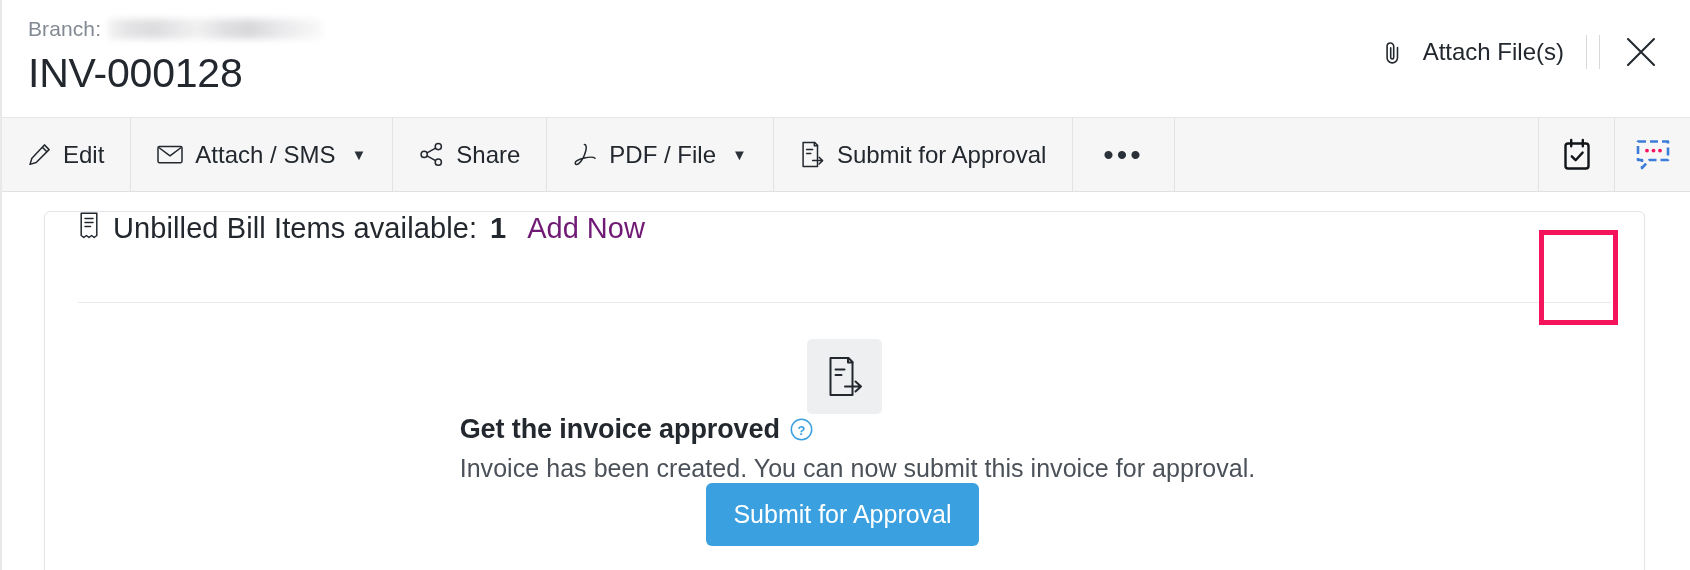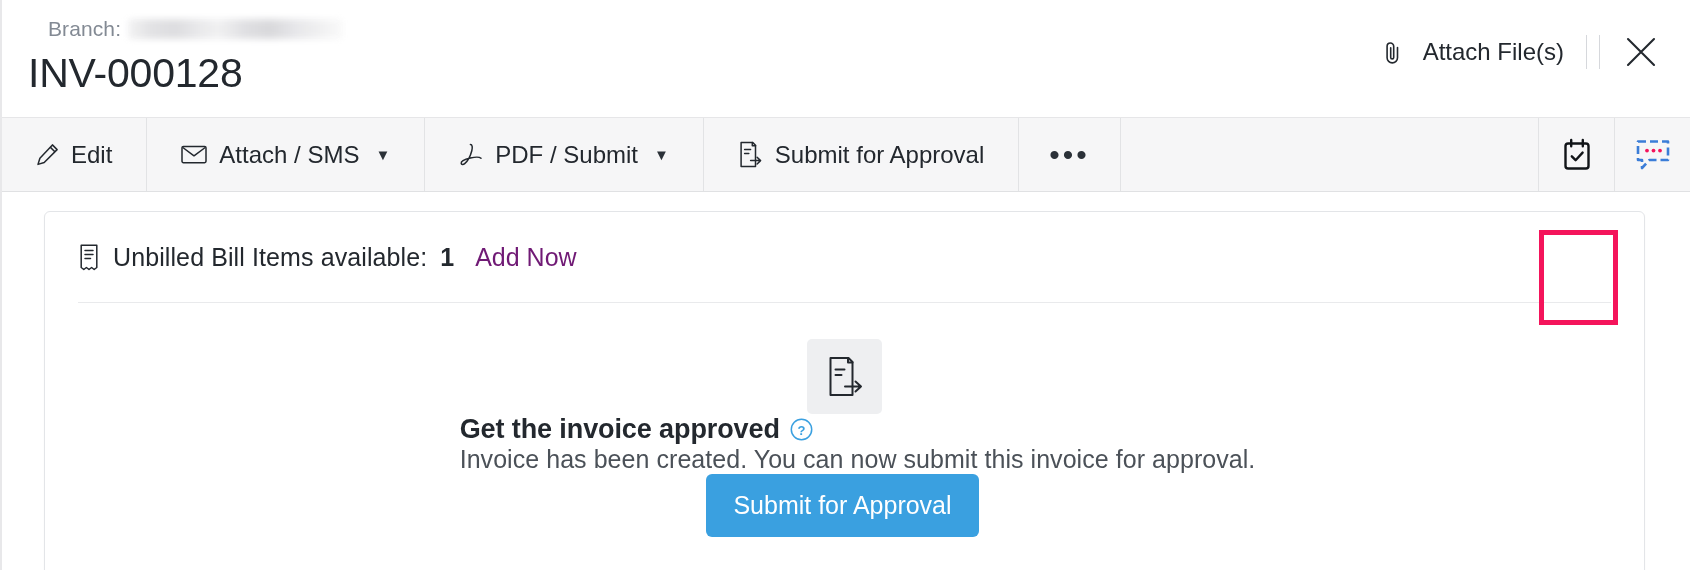--- a/index.html
+++ b/index.html
@@ -31,21 +31,20 @@
   .branch-row {
     display: flex;
     align-items: center;
     gap: 7px;
     height: 30px;
   }
   .branch-label {
     font-size: 21px;
     color: #838a94;
     letter-spacing: .1px;
-    margin-left: 20px;
   }
   .branch-value {
     width: 215px;
     height: 20px;
     border-radius: 2px;
     background: linear-gradient(90deg,
        #f2f2f3 0%, #e2e2e4 10%, #dcdcdf 22%, #e8e8ea 33%,
        #f0f0f1 42%, #dedee1 55%, #d7d7da 66%, #e6e6e9 78%,
        #f1f1f2 90%, #fafafa 100%);
     filter: blur(3.4px);
@@ -98,21 +97,21 @@
     align-items: stretch;
     height: 75px;
     background: #f6f6f7;
     border-top: 1px solid #e6e6e8;
     border-bottom: 1px solid #e0e1e3;
   }
   .tb-item {
     display: flex;
     align-items: center;
     gap: 12px;
-    padding: 0 34px;
+    padding: 0 26px;
     border-right: 1px solid #e2e3e5;
     font-size: 24px;
     color: #23282e;
     cursor: pointer;
     white-space: nowrap;
   }
   .tb-item .caret {
     margin-left: 4px;
     font-size: 15px;
     line-height: 1;
@@ -164,25 +163,25 @@
   .card {
     border: 1px solid #e3e5e8;
     border-radius: 6px;
     background: #ffffff;
     box-shadow: 0 1px 2px rgba(0,0,0,.035);
     padding: 0 33px;
   }
 
   .unbilled-row {
     display: flex;
-    align-items: center;
+    align-items: flex-start;
     gap: 13px;
     height: 91px;
     border-bottom: 1px solid #e9eaec;
-    font-size: 25px;
+    font-size: 29px;
     color: #23282e;
   }
   .unbilled-text { letter-spacing: .1px; }
   .unbilled-count { font-weight: 700; }
   .add-now {
     color: #701a75;
     cursor: pointer;
     margin-left: 8px;
   }
 
@@ -209,20 +208,21 @@
   .approve-title {
     display: flex;
     align-items: center;
     gap: 10px;
     font-size: 27px;
     font-weight: 700;
     color: #23282e;
     letter-spacing: -.1px;
   }
   .approve-desc {
+    margin-top: 9px;
     font-size: 25px;
     color: #4b5158;
     letter-spacing: .05px;
   }
   .approve-btn {
     flex: 0 0 auto;
     background: #3aa0e0;
     color: #ffffff;
     border: none;
     border-radius: 6px;
@@ -293,28 +293,39 @@
       <span class="icon">
         <svg width="26" height="21" viewBox="0 0 26 21" fill="none" stroke="#23282e" stroke-width="1.5" stroke-linejoin="round">
           <rect x="1" y="2.4" width="24" height="16.3" rx="1.4"></rect>
           <path d="M1.8 3.5l11.2 8.3L24.2 3.5"></path>
         </svg>
       </span>
       <span>Attach / SMS</span>
       <span class="caret">▼</span>
     </div>
 
+    <div class="tb-item">
+      <span class="icon">
+        <svg width="25" height="25" viewBox="0 0 25 25" fill="none" stroke="#23282e" stroke-width="1.5">
+          <circle cx="19.3" cy="4.6" r="3.1"></circle>
+          <circle cx="5.2" cy="12.4" r="3.1"></circle>
+          <circle cx="19.3" cy="20.2" r="3.1"></circle>
+          <path d="M8 10.9l8.6-4.8M8 13.9l8.6 4.8"></path>
+        </svg>
+      </span>
+      <span>Share</span>
+    </div>
 
     <div class="tb-item">
       <span class="icon">
         <svg width="24" height="25" viewBox="0 0 24 25" fill="none" stroke="#23282e" stroke-width="1.5" stroke-linecap="round" stroke-linejoin="round">
           <path d="M11.4 2.5c1.9 0 2.3 2.8 1.4 6.3-1.2 4.6-4.4 10.6-7.1 12.8-1.6 1.3-3.3 1.1-3.5-.3-.3-2 3.7-4 9.2-5.3 4.4-1 9.2-1.1 10.6.3"></path>
         </svg>
       </span>
-      <span>PDF / Submit</span>
+      <span>PDF / File</span>
       <span class="caret">▼</span>
     </div>
 
     <div class="tb-item">
       <span class="icon">
         <svg width="25" height="27" viewBox="0 0 25 27" fill="none" stroke="#23282e" stroke-width="1.5" stroke-linecap="round" stroke-linejoin="round">
           <path d="M14.8 1.4H3.1v24h14.4V4.2z"></path>
           <path d="M14.3 1.4v3.3h3.3"></path>
           <path d="M6.6 8.6h6M6.6 12.5h4.2"></path>
           <path d="M12.6 19.6h10M19.1 16.3l3.5 3.3-3.5 3.4"></path>

